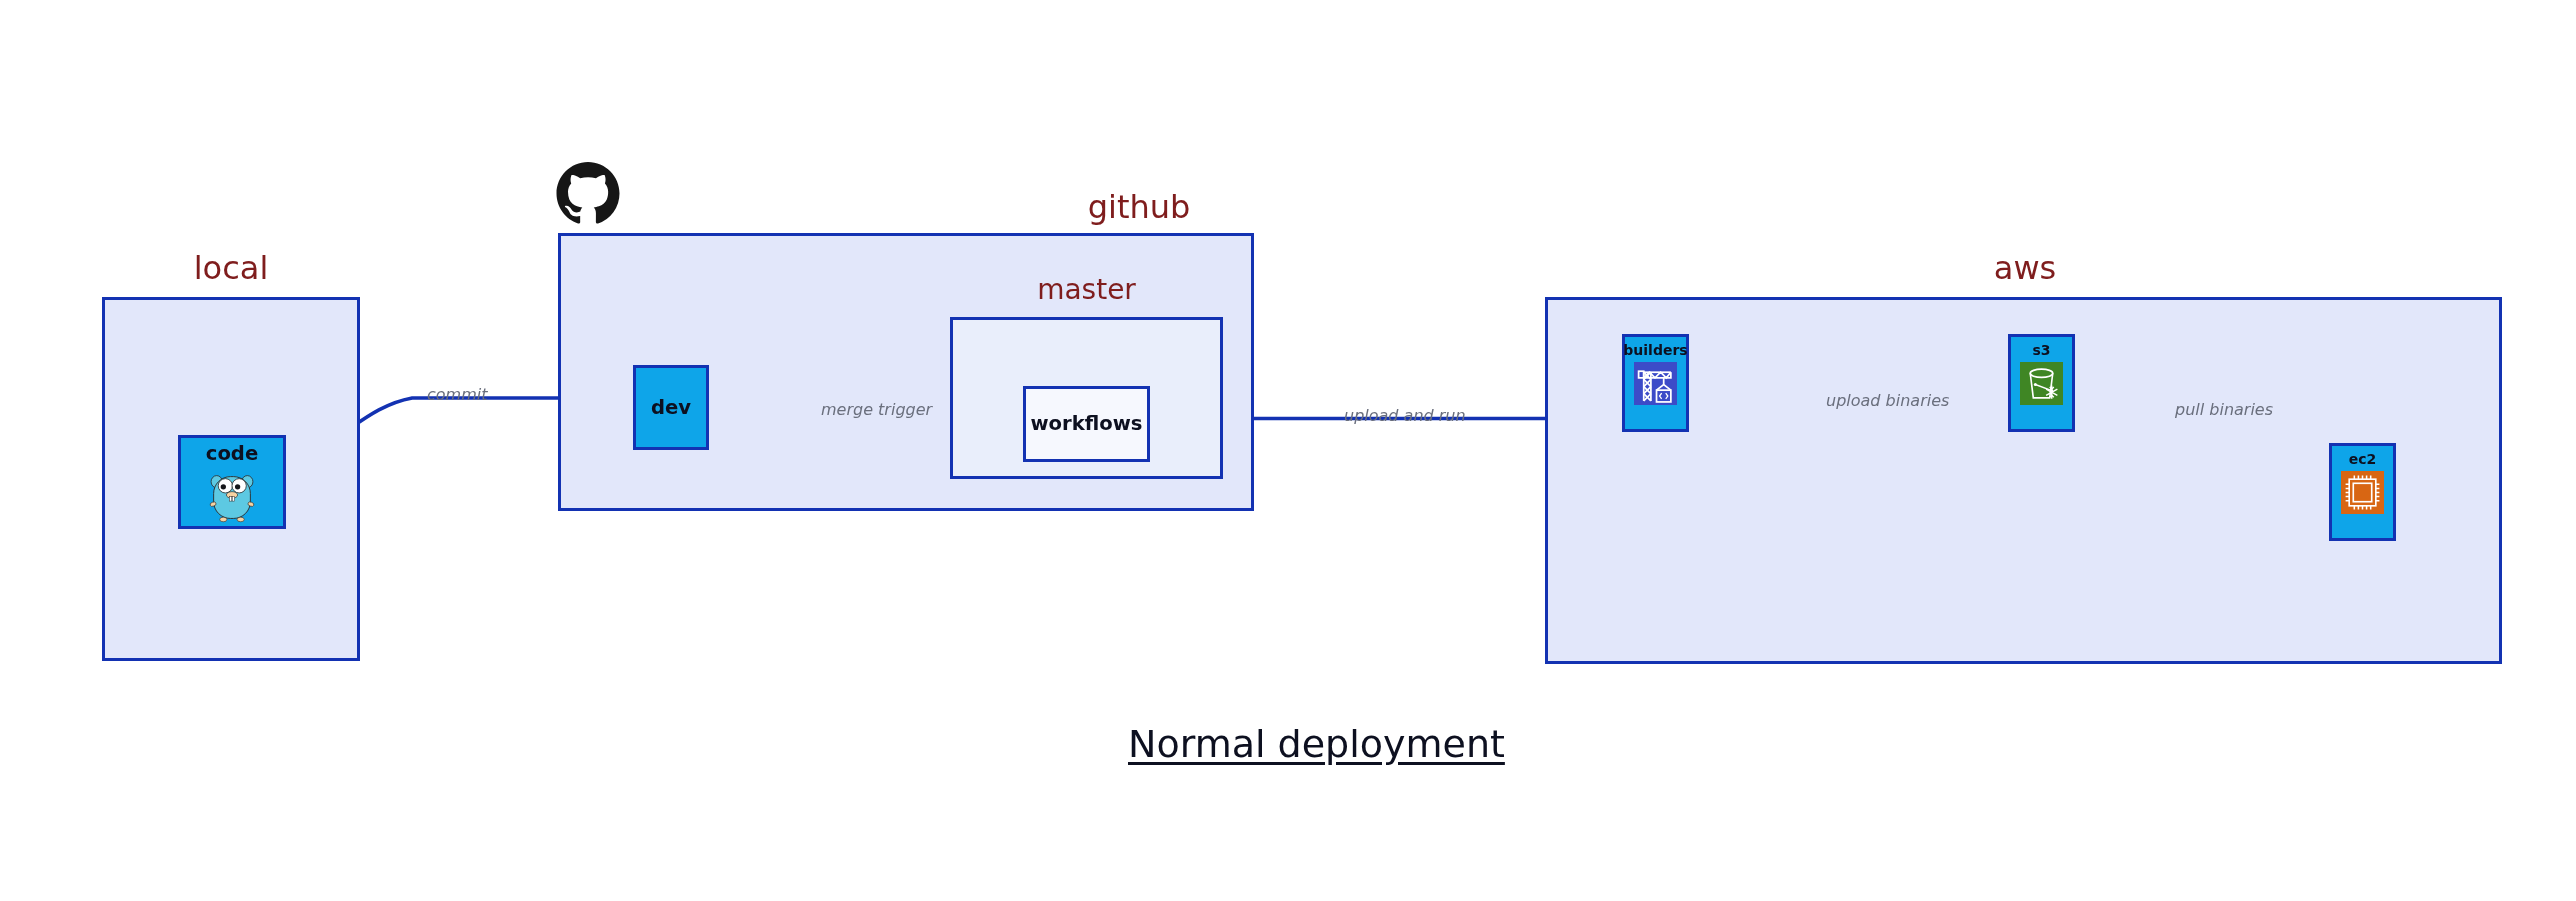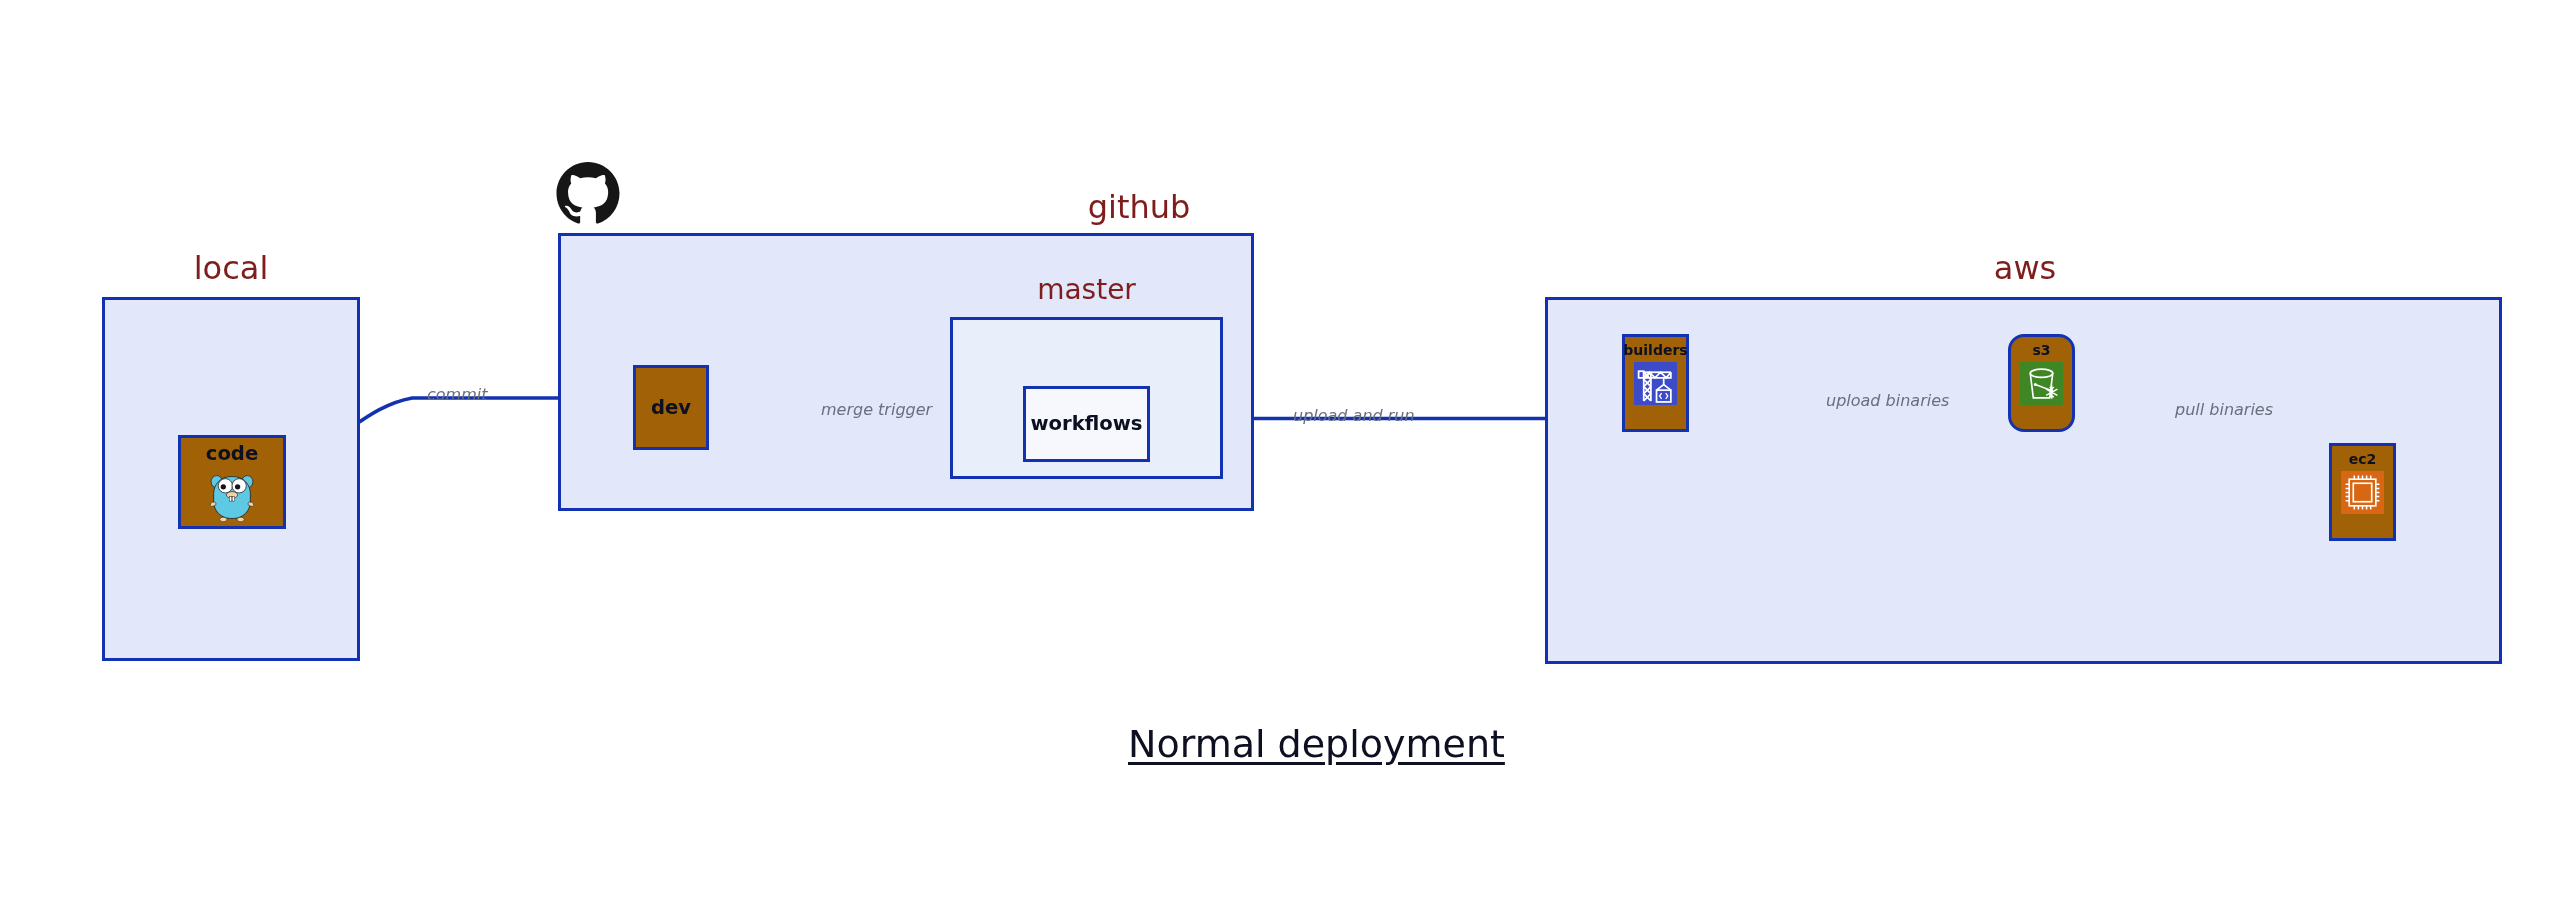--- a/index.html
+++ b/index.html
@@ -45,21 +45,21 @@
     box-sizing: border-box;
     border: 3.6px solid #1332B2;
     background: #E9EEFB;
   }
 
   
   .node {
     position: absolute;
     box-sizing: border-box;
     border: 3.6px solid #1332B2;
-    background: #a16207;
+    background: #0ea5e9;
     display: flex;
     flex-direction: column;
     align-items: center;
     padding-top: 6.2px;
   }
   .node.plain { background: #F6F8FE; }
   .node-label {
     color: #0D1020;
     font-family: "DejaVu Sans", sans-serif;
     font-weight: bold;
@@ -209,21 +209,21 @@
           <path d="M58 31 L58 44"></path>
 
           <path d="M44 55 L58 44 L72 55"></path>
           <rect x="44" y="55" width="28" height="23"></rect>
           <path d="M54 61 L50 66.5 L54 72 M62 61 L66 66.5 L62 72" stroke-width="2.6"></path>
         </g>
       </svg>
     </span>
   </div>
 
-  <div class="node" style="left:2008px; top:334px; width:67px; height:98px;border-radius:16px;">
+  <div class="node" style="left:2008px; top:334px; width:67px; height:98px;">
     <span class="node-label" style="font-size:14px;">s3</span>
     <span class="node-icon">
       <svg width="43" height="43" viewBox="0 0 84 84">
         <rect x="0" y="0" width="84" height="84" fill="#3F8624"></rect>
         <g stroke="#FFFFFF" stroke-width="3.2" fill="none">
 
           <path d="M20 22 L26 70 L58 70 L64 22"></path>
           <ellipse cx="42" cy="22" rx="22" ry="8"></ellipse>
 
           <path d="M30 44 L62 56" stroke-width="2.8"></path>
@@ -257,21 +257,21 @@
           <path d="M68 26 L75 26 M68 34 L75 34 M68 42 L75 42 M68 50 L75 50 M68 58 L75 58" stroke-width="3"></path>
         </g>
       </svg>
     </span>
   </div>
 
   <div class="edge-label" style="left:427px; top:387px; font-size:16px;">commit</div>
 
   <div class="edge-label" style="left:821px; top:402px; font-size:16px;">merge trigger</div>
 
-  <div class="edge-label" style="left:1293px; top:408px; font-size:16px;">upload and run</div>
+  <div class="edge-label" style="left:1344px; top:408px; font-size:16px;">upload and run</div>
 
   <div class="edge-label" style="left:1826px; top:393px; font-size:16px;">upload binaries</div>
 
   <div class="edge-label" style="left:2175px; top:402px; font-size:16px;">pull binaries</div>
 
   <div id="diagram-title" style="left:1128px; top:693px; font-size:38px;">Normal deployment</div>
 
 </div>
 
 

